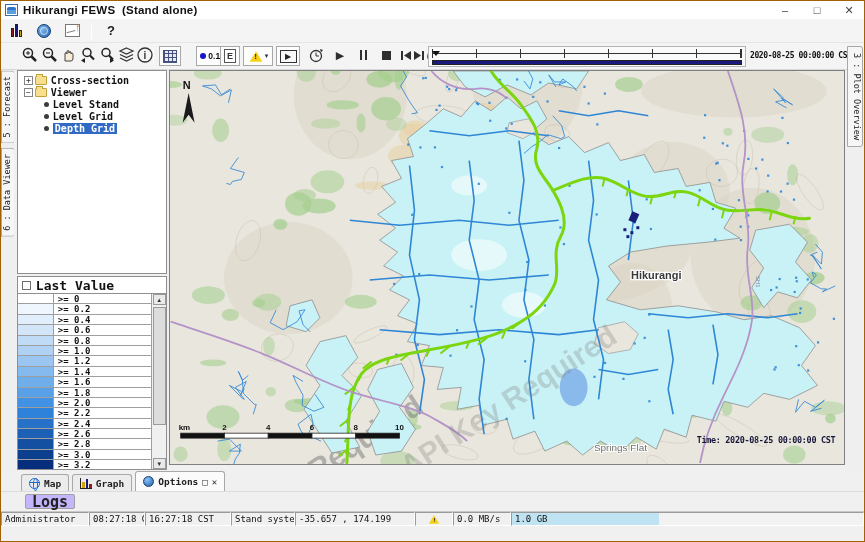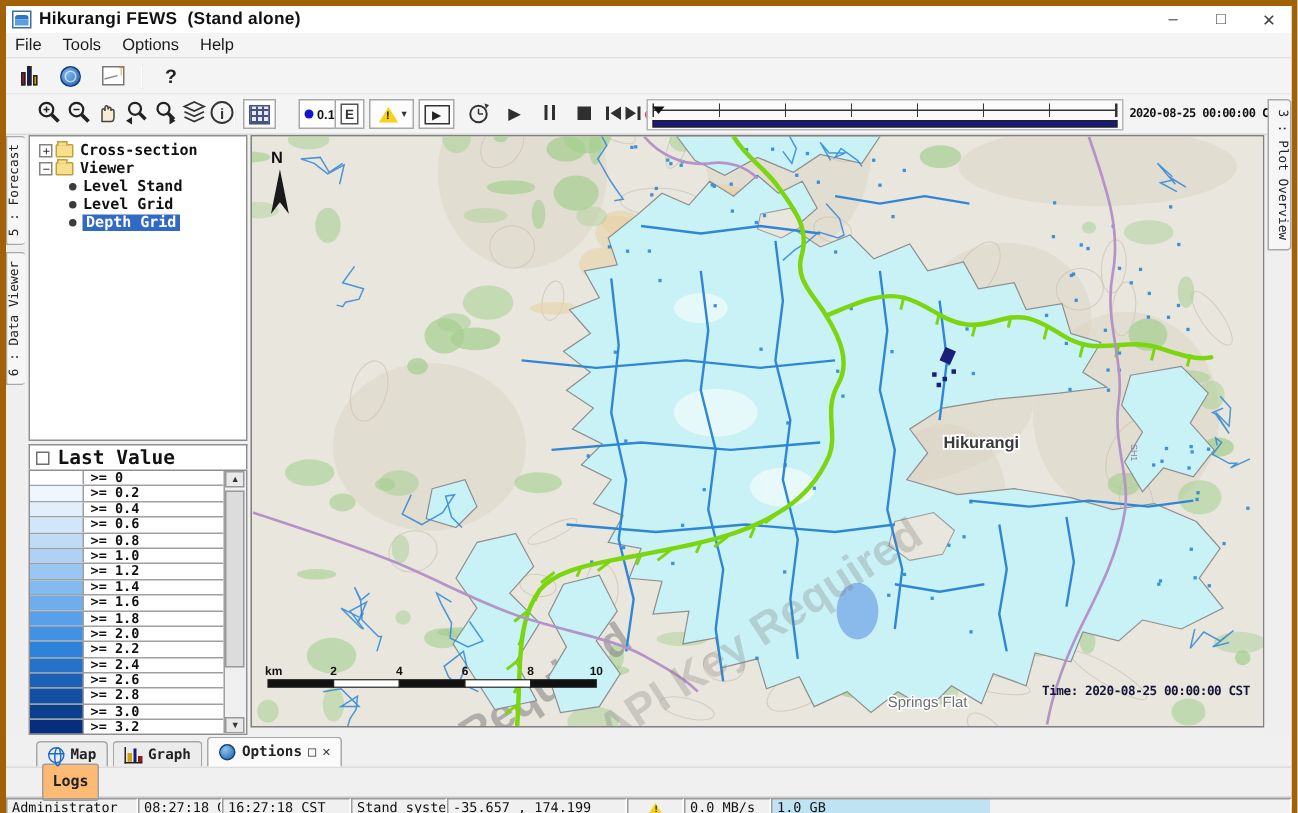--- a/index.html
+++ b/index.html
@@ -1,19 +1,19 @@
 <!DOCTYPE html>
 <html style="--flood: #c9f2f6; --flooddeep: #7fb0ea; --river: #7bd60f; --drainage: #2e86d5; --road: #b493c8; --terrain: #e9e6dd; --contour: #c9c0ae; --forest: #a5cf90; --sand: #e7d0a0; --selection: #316ac5; --navy: #1a1a7e; --record: #e02020; --warning: #f6d117; --memfill: #bfe3f2;"><head>
 <meta charset="utf-8">
 <style>
   * { margin:0; padding:0; box-sizing:border-box; }
   html,body { width:865px; height:542px; overflow:hidden; background:#d8d8d8; }
   .window {
     position:relative; width:865px; height:542px; background:#f0f0f0;
-    font-family:"Liberation Sans", sans-serif; border:4px solid #a16207;
+    font-family:"Liberation Sans", sans-serif; border:1px solid #a16207;
   }
   
   .titlebar { height:18px; background:#ffffff; display:flex; align-items:center; padding-left:4px; position:relative; }
   .fews-logo { width:13px; height:12px; border:1px solid #3a6ea5; background:#fff; position:relative; margin-right:5px; flex:0 0 auto; }
   .fews-logo::before { content:""; position:absolute; left:1px; right:1px; top:2px; height:3px; background:#2e75c8; border-radius:2px 2px 0 0; }
   .fews-logo::after  { content:""; position:absolute; left:1px; right:1px; bottom:1px; height:4px; background:#5aa0e0; }
   .title-text { font-size:11.5px; color:#111; font-weight:600; letter-spacing:.2px; white-space:pre; }
   .win-controls { position:absolute; right:6px; top:0; height:18px; display:flex; gap:14px; align-items:center; }
   .win-btn { width:18px; height:16px; display:flex; align-items:center; justify-content:center; font-size:11px; color:#444; cursor:default; }
   
@@ -113,21 +113,21 @@
   .tab-globe-wire { width:11px; height:11px; border-radius:50%; border:1.5px solid #1a6acb; position:relative; flex:0 0 auto; }
   .tab-globe-wire::before { content:""; position:absolute; left:3px; top:-1px; width:3px; height:11px; border-radius:50%; border:1px solid #1a6acb; }
   .tab-globe-wire::after { content:""; position:absolute; left:-1px; top:3.5px; width:11px; height:2px; border-top:1px solid #1a6acb; }
   .tab-bars { display:flex; align-items:flex-end; gap:1px; height:11px; border-left:1px solid #222; border-bottom:1px solid #222; padding-left:1px; flex:0 0 auto; }
   .tab-bars i { display:block; width:2.5px; }
   .tab-bars i:nth-child(1){ height:6px; background:#d1a30b; }
   .tab-bars i:nth-child(2){ height:9px; background:#17177d; }
   .tab-bars i:nth-child(3){ height:4px; background:#8b1f1f; }
   .tab-globe-blue { width:11px; height:11px; border-radius:50%; background:radial-gradient(circle at 35% 30%, #8cc4f2, #1d5fae); border:1px solid #12406f; flex:0 0 auto; }
   .logsbar { height:20px; background:#f0f0f0; display:flex; align-items:center; padding-left:24px; border-top:1px solid #dcdcdc; }
-  .logs-btn { height:25px; padding:0 6px; background:#fdba74; border:1px solid #a0a0a0; border-radius:2px; font-family:"DejaVu Sans Mono", monospace; font-size:10px; font-weight:bold; color:#222; display:flex; align-items:center; }
+  .logs-btn { height:15px; padding:0 6px; background:#c4b5fd; border:1px solid #a0a0a0; border-radius:2px; font-family:"DejaVu Sans Mono", monospace; font-size:15px; font-weight:bold; color:#222; display:flex; align-items:center; }
   
   .statusbar { height:15px; display:flex; background:#f0f0f0; border-top:1px solid #c8c8c8; font-family:"DejaVu Sans Mono", monospace; font-size:9px; color:#111; }
   .status-cell { border:1px solid; border-color:#9a9a9a #fff #fff #9a9a9a; padding:1px 3px 0 3px; white-space:nowrap; overflow:hidden; }
   .status-cell.warn { display:flex; align-items:center; justify-content:center; }
   .mem-cell { background:linear-gradient(to right, var(--memfill) 0 42%, #f2f2f2 42%); }
 </style>
 </head>
 <body>
 
 <div class="window">
@@ -135,26 +135,20 @@
   <div class="titlebar">
     <div class="fews-logo"></div>
     <div class="title-text">Hikurangi FEWS  (Stand alone)</div>
     <div class="win-controls">
       <div class="win-btn">–</div>
       <div class="win-btn">□</div>
       <div class="win-btn">✕</div>
     </div>
   </div>
 
-  <div class="menubar">
-    <span class="menu-item">File</span>
-    <span class="menu-item">Tools</span>
-    <span class="menu-item">Options</span>
-    <span class="menu-item">Help</span>
-  </div>
 
   <div class="toolbar1">
     <div class="icon16">
         <span class="db-icon">
           <i></i>
           <i></i>
           <i></i>
         </span>
       </div>
     <div class="icon16">

